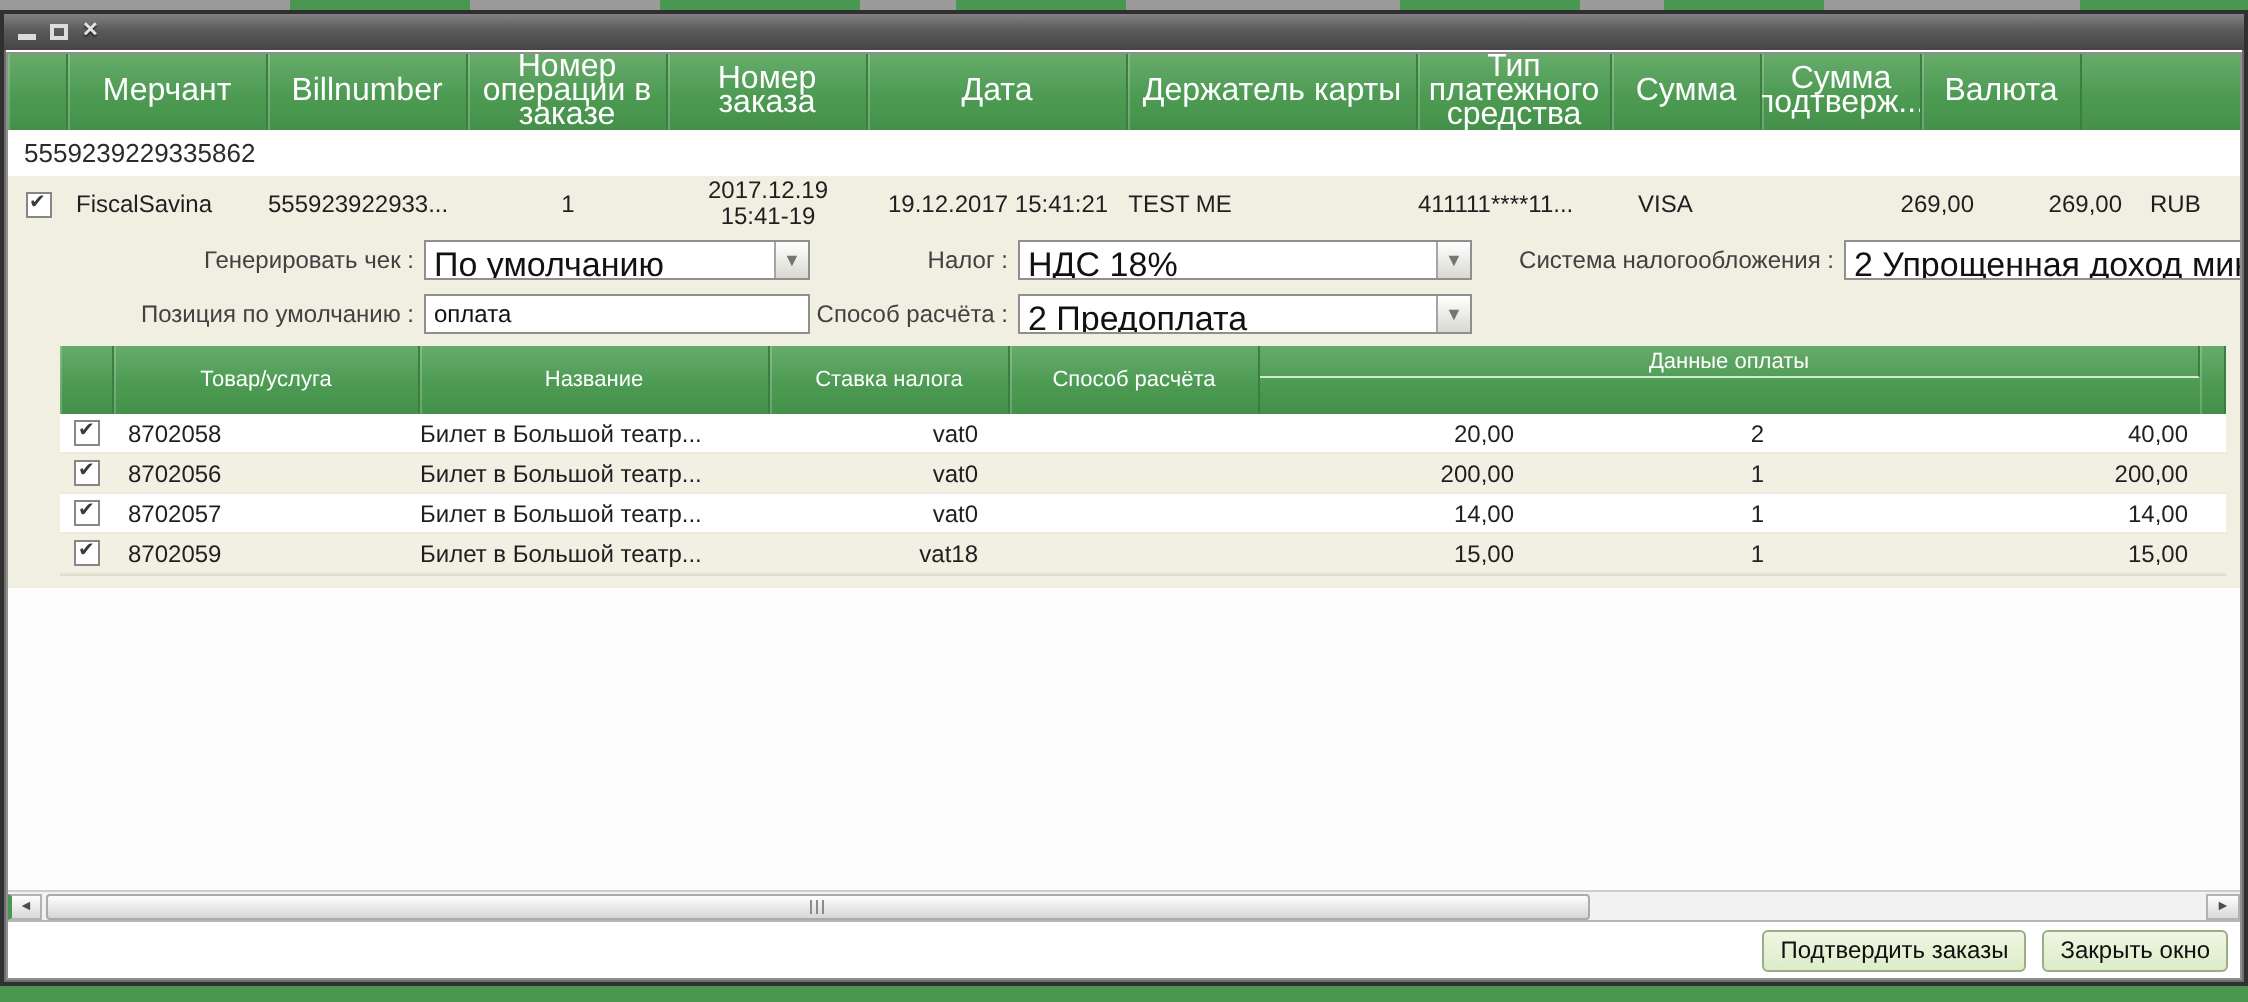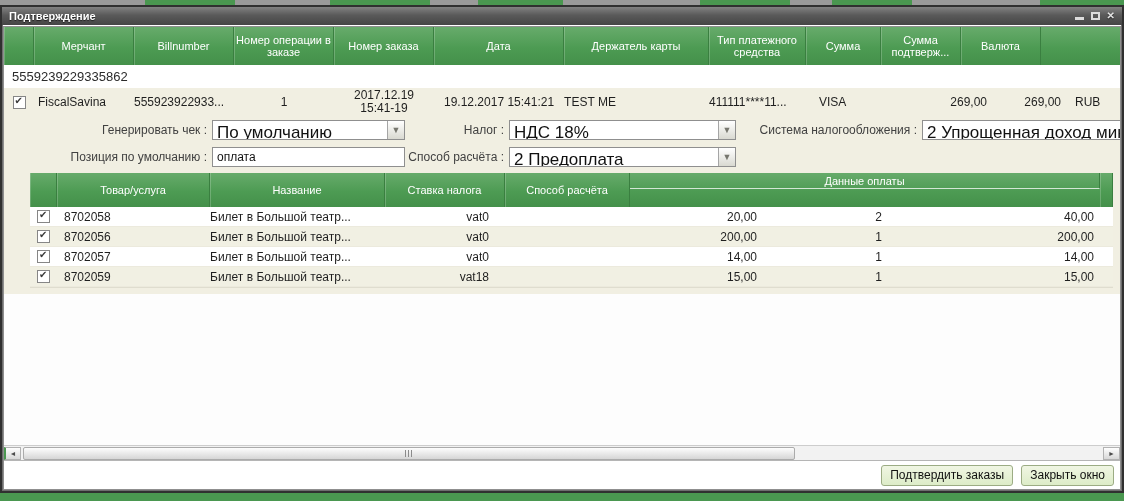--- a/index.html
+++ b/index.html
@@ -19,21 +19,21 @@
   .win-controls { display:flex; gap:7px; align-items:center; }
   .wc { color:#e3e3e3; font-size:10px; font-weight:bold; line-height:10px; cursor:default; }
   .wc-min { width:9px; height:3px; background:#dcdcdc; margin-top:5px; }
   .wc-max { width:9px; height:8px; border:2px solid #dcdcdc; }
 
   .body { flex:1; margin:1px; border:1px solid #8f8f8f; background:#fff;
           display:flex; flex-direction:column; overflow:hidden; }
 
   
   .grid-header { display:flex; height:38px; flex:0 0 38px; overflow:hidden;
-      background:linear-gradient(#67ab6b,#4d9b53 55%,#44904a); color:#fff; font-size:11px; line-height:12px; }
+      background:linear-gradient(#67ab6b,#4d9b53 55%,#44904a); color:#fff; font-size:16px; line-height:12px; }
   .gh { display:flex; align-items:center; justify-content:center; text-align:center;
         border-right:1px solid #3a7f40; box-shadow:inset 1px 0 0 rgba(255,255,255,.2);
         padding:0 2px; overflow:hidden; }
   .gh.c0{flex:0 0 30px} .gh.c1{flex:0 0 100px} .gh.c2{flex:0 0 100px} .gh.c3{flex:0 0 100px}
   .gh.c4{flex:0 0 100px} .gh.c5{flex:0 0 130px} .gh.c6{flex:0 0 145px} .gh.c7{flex:0 0 108px}
   .gh.c8{flex:0 0 97px} .gh.c9{flex:0 0 75px} .gh.c10{flex:0 0 80px} .gh.c11{flex:0 0 80px}
 
   .group-row { height:23px; flex:0 0 23px; display:flex; align-items:center;
                padding-left:8px; font-size:13px; color:#2b2b2b; background:#fff; }
 
@@ -134,21 +134,20 @@
     <div class="bg-green" style="left:478px;width:85px"></div>
     <div class="bg-green" style="left:700px;width:90px"></div>
     <div class="bg-green" style="left:832px;width:80px"></div>
     <div class="bg-green" style="left:1040px;width:84px"></div>
   </div>
   <div class="bg-bottom"></div>
 
   <div class="window">
 
     <div class="titlebar">
-      <span class="title">Подтверждение</span>
       <span class="win-controls">
         <span class="wc wc-min"></span>
         <span class="wc wc-max"></span>
         <span class="wc">✕</span>
       </span>
     </div>
 
     <div class="body">
 
       <div class="grid-header">

